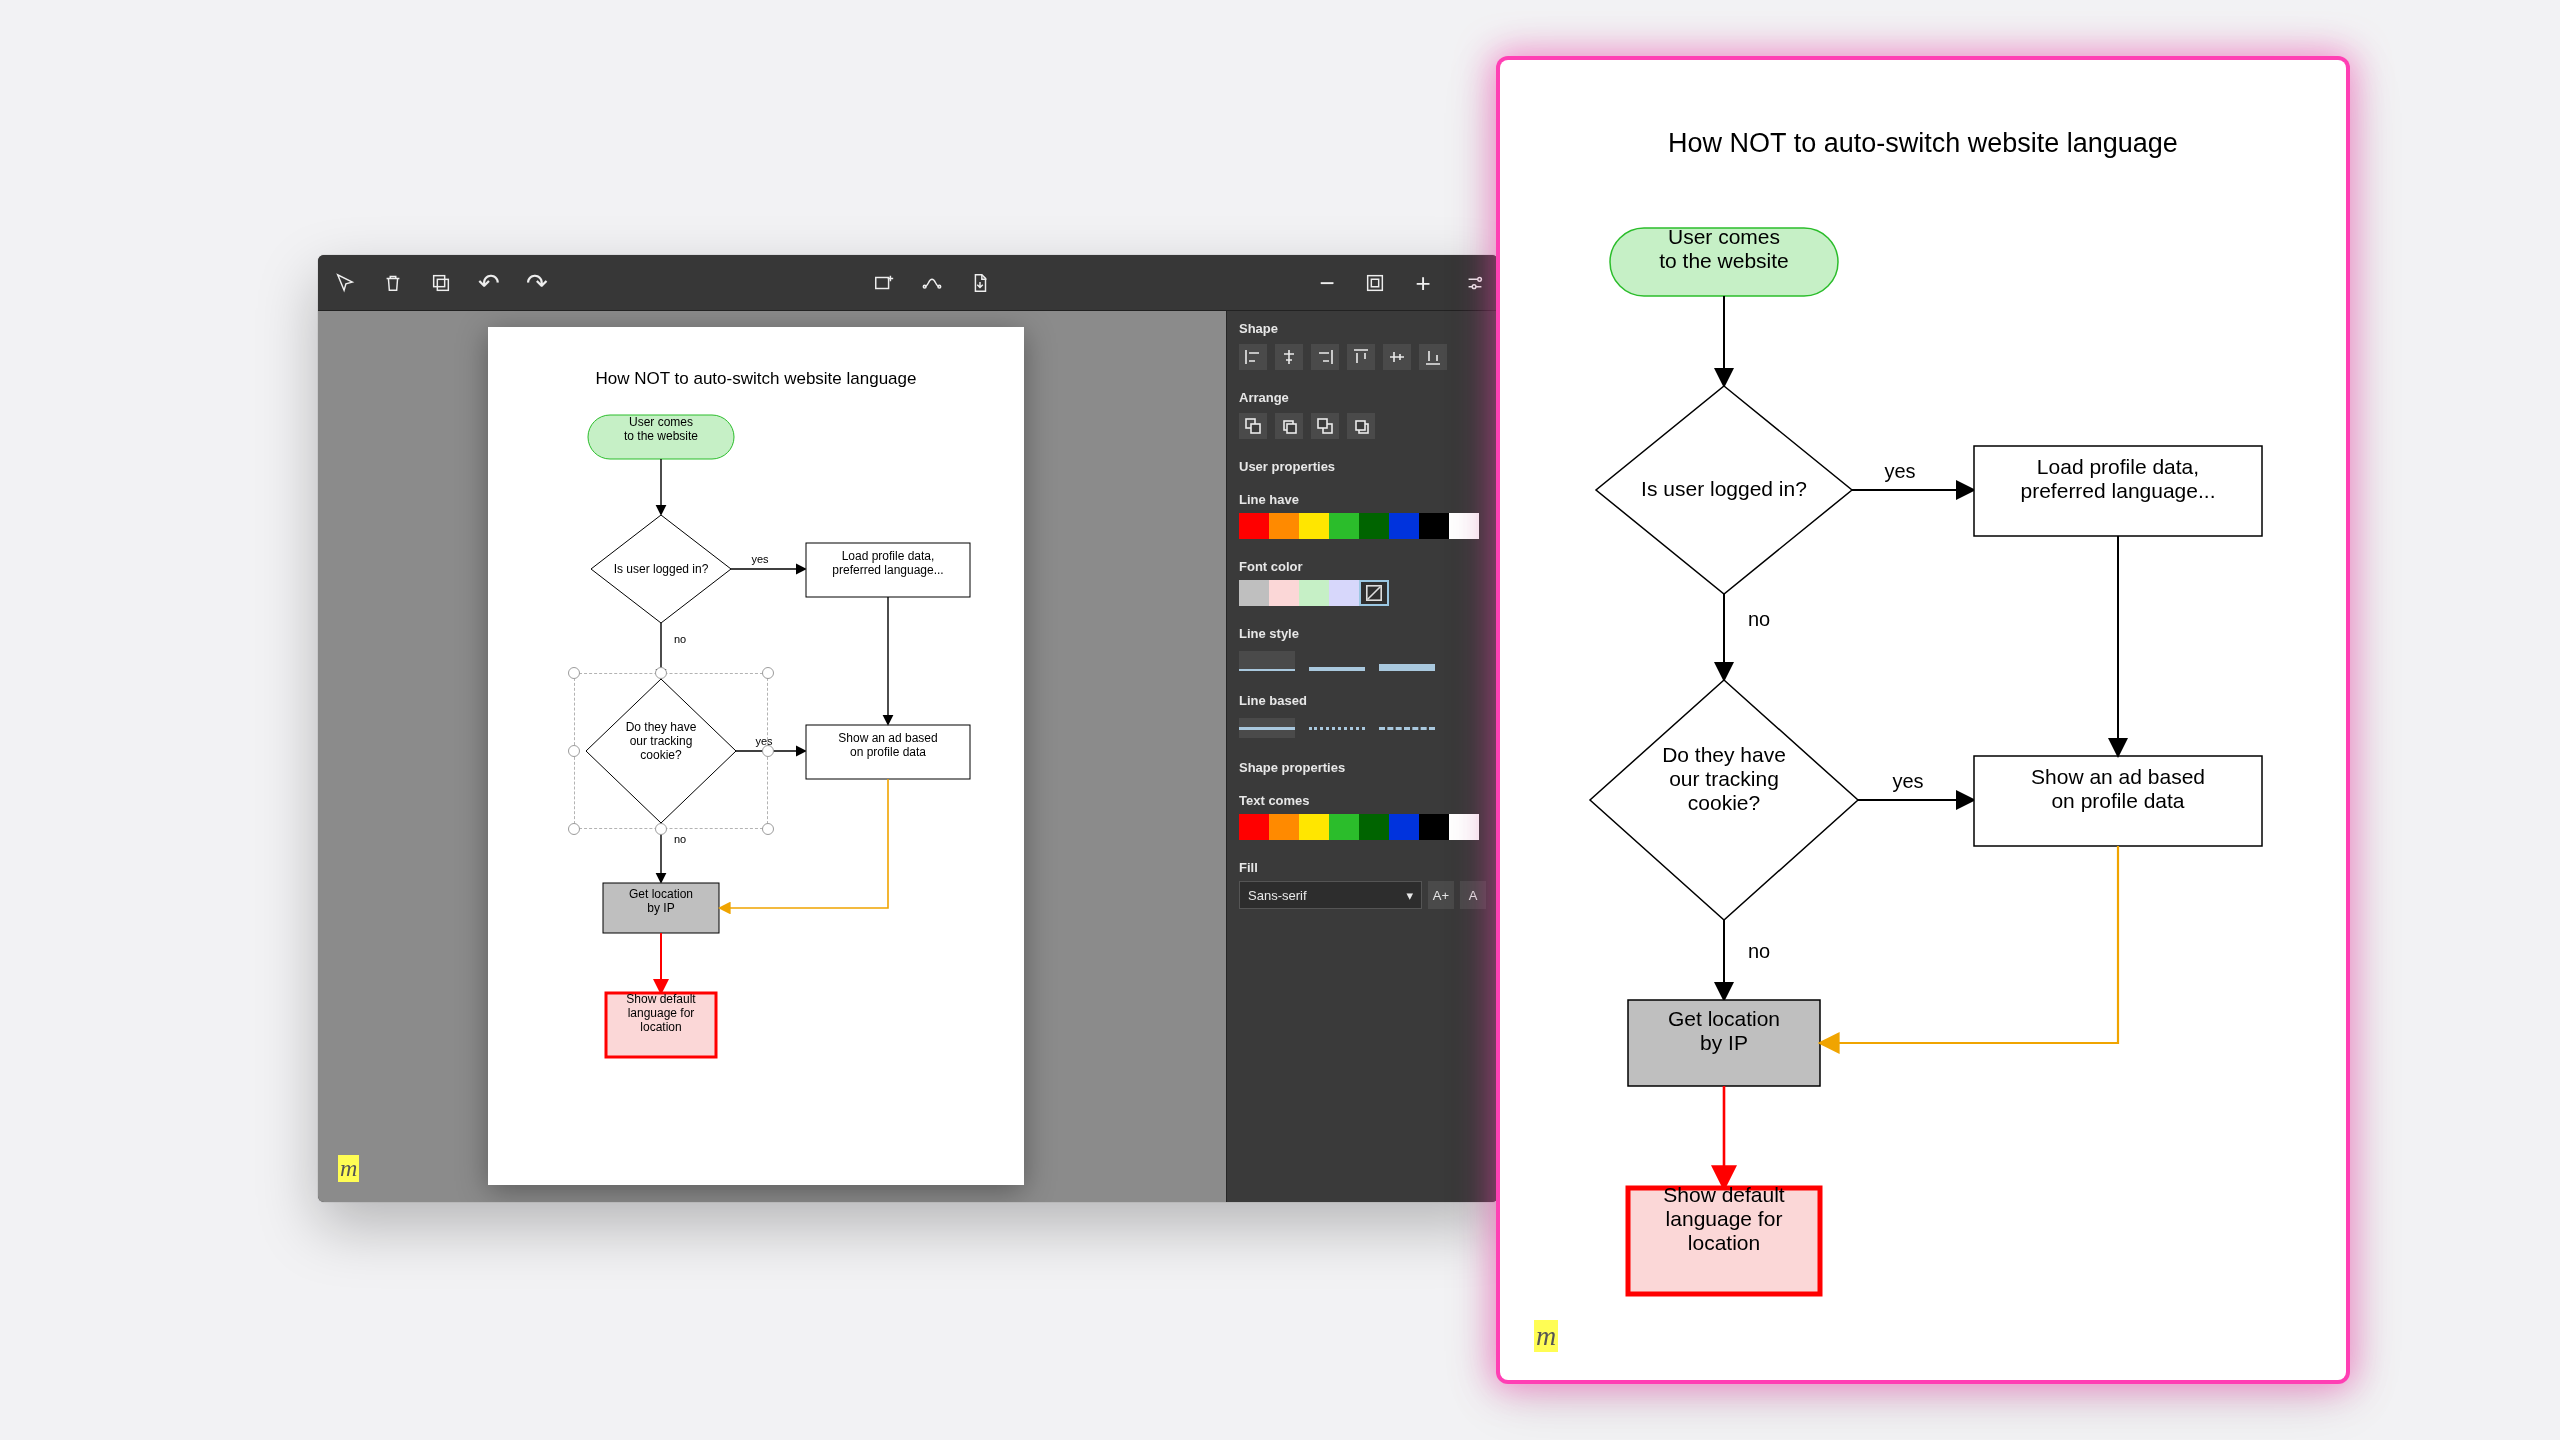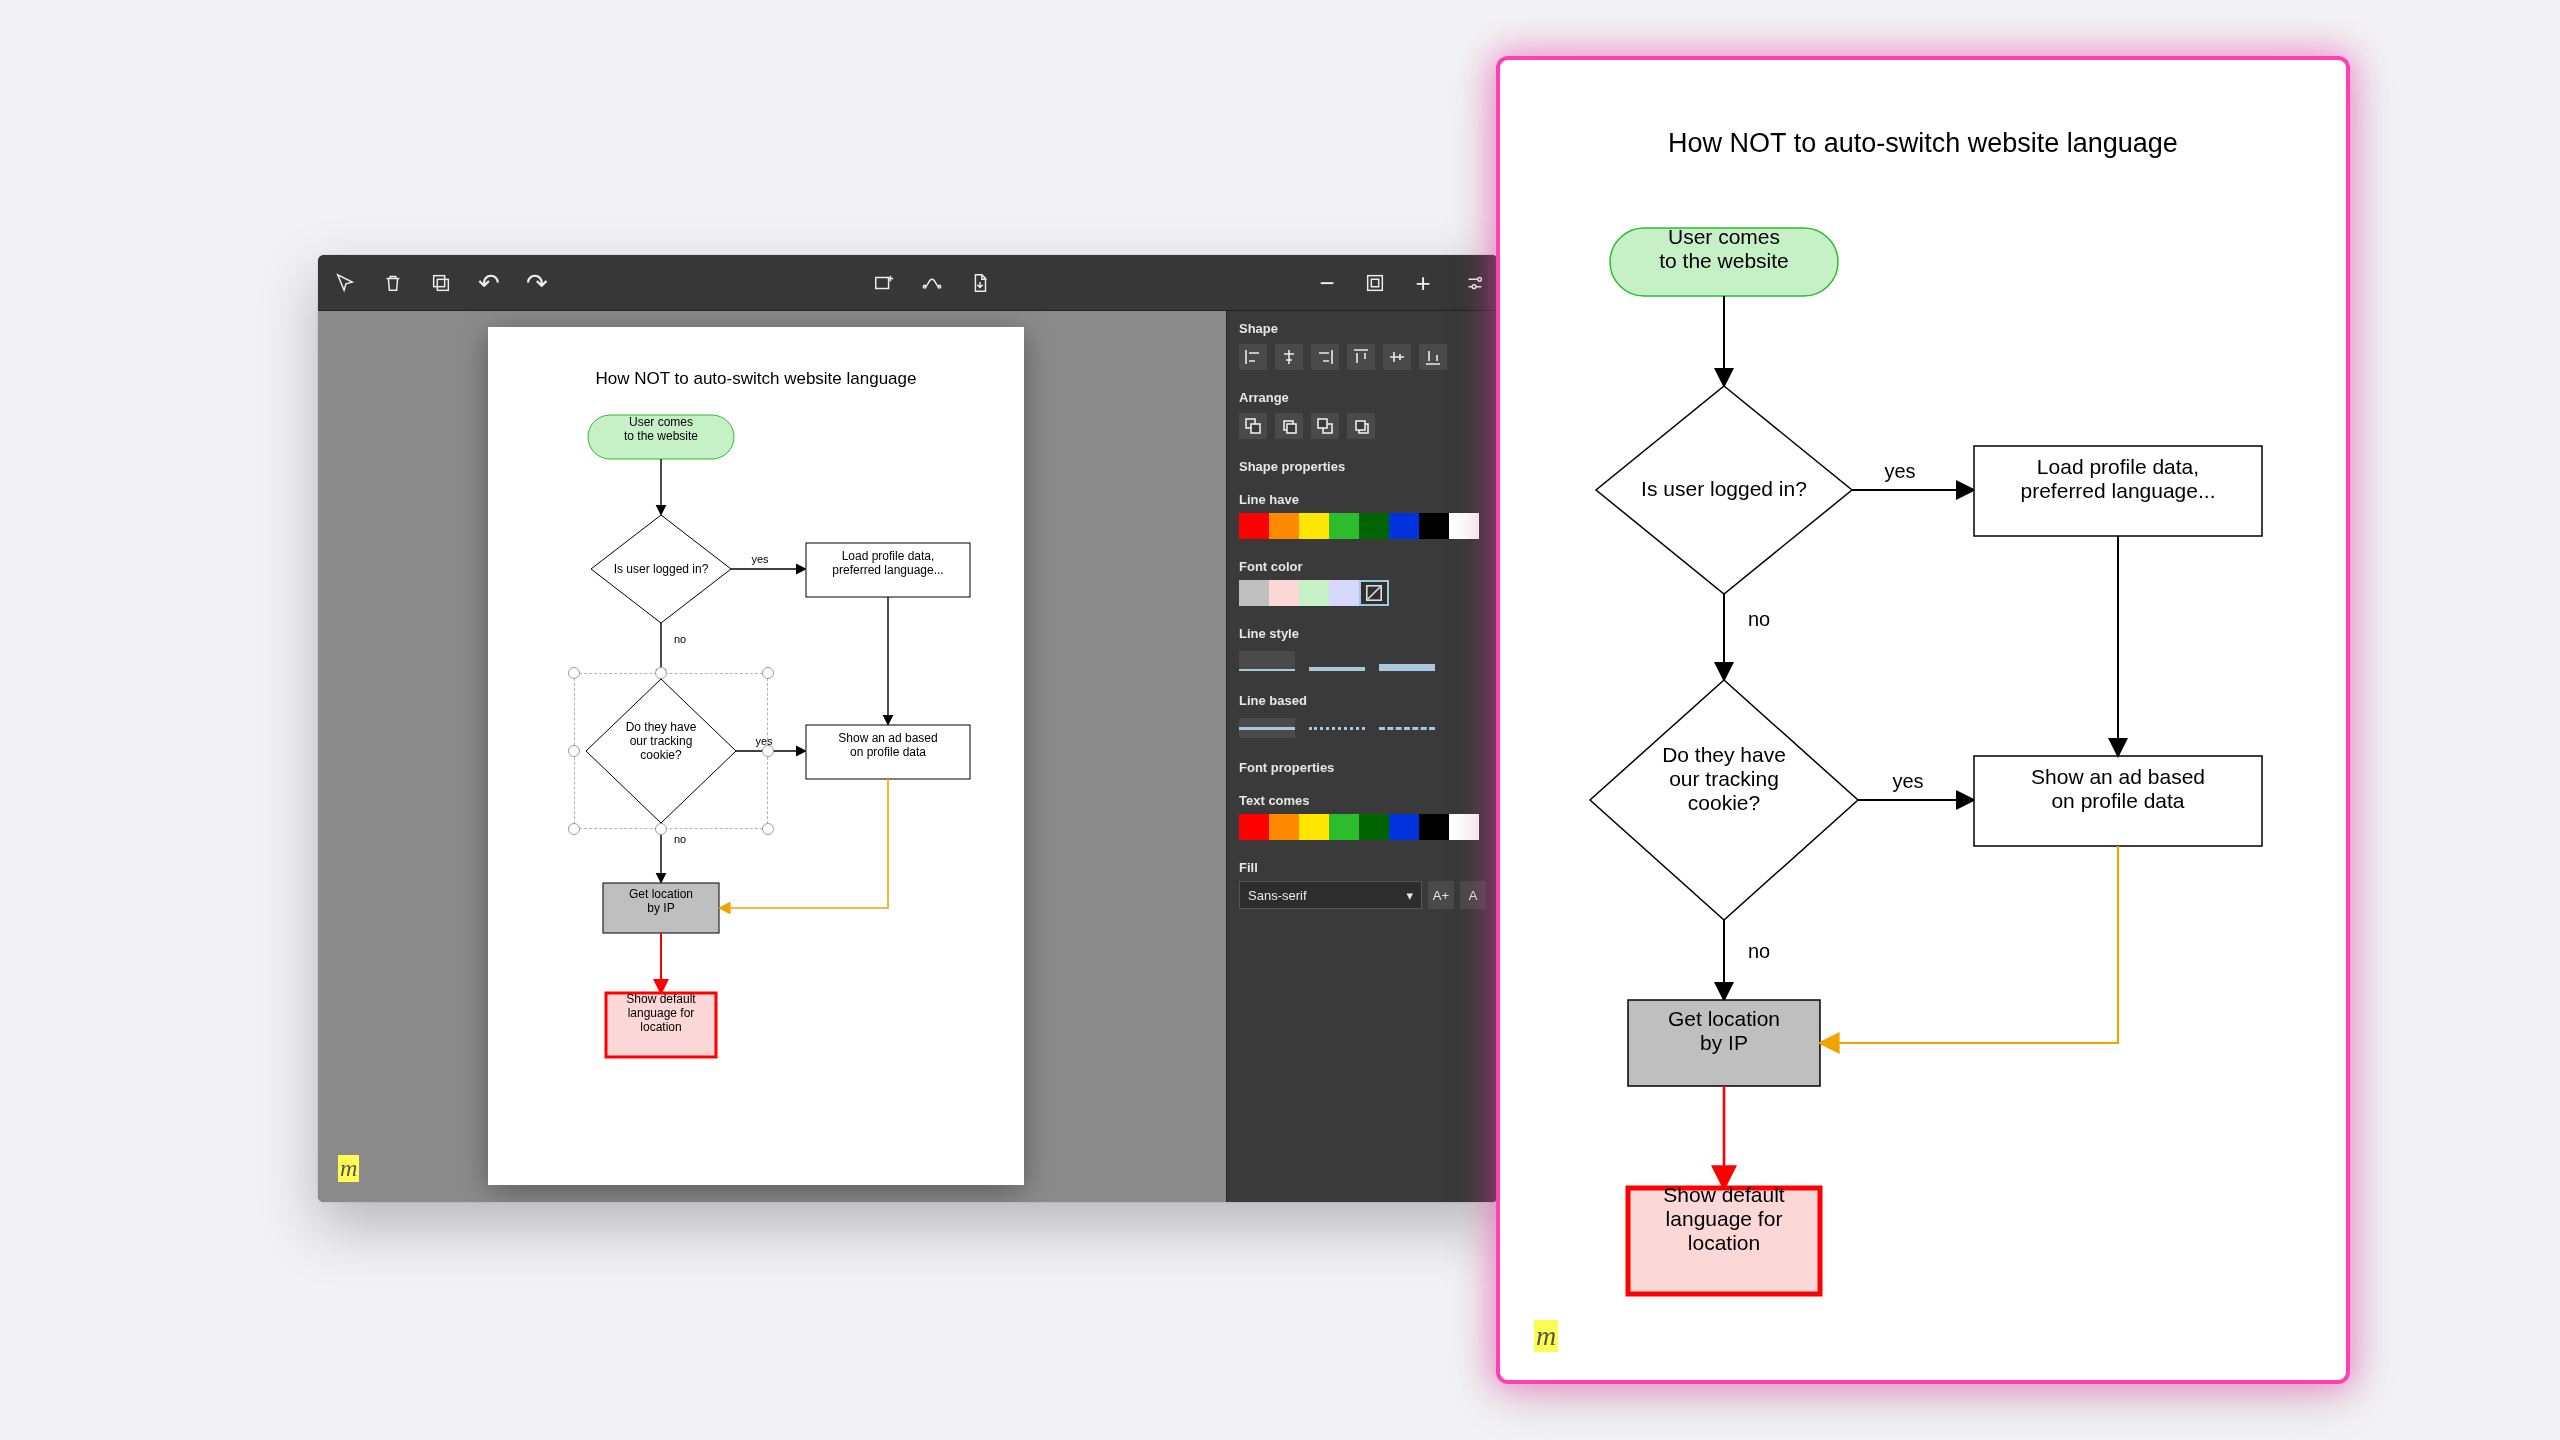--- a/index.html
+++ b/index.html
@@ -330,21 +330,21 @@
             </svg>
           </div>
         <div class="pbtn">
             <svg viewBox="0 0 20 20">
               <rect x="8" y="8" width="9" height="9"></rect>
               <rect x="5" y="5" width="9" height="9" fill="#3a3a3a"></rect>
             </svg>
           </div>
       </div>
 
-      <div class="panel-label">Shape properties</div>
+      <div class="panel-label">User properties</div>
       <h4>Line have</h4>
       <div class="swatches" id="linecolors">
           <div class="swatch" style="background: rgb(255, 0, 0);"></div>
           <div class="swatch" style="background: rgb(255, 138, 0);"></div>
           <div class="swatch" style="background: rgb(255, 230, 0);"></div>
           <div class="swatch" style="background: rgb(43, 189, 43);"></div>
           <div class="swatch" style="background: rgb(0, 100, 0);"></div>
           <div class="swatch" style="background: rgb(0, 51, 221);"></div>
           <div class="swatch" style="background: rgb(0, 0, 0);"></div>
           <div class="swatch" style="background: rgb(255, 255, 255);"></div>
@@ -377,21 +377,21 @@
             <div style="width:100%;border-top:3px solid #a9c8de"></div>
           </div>
         <div class="ls">
             <div style="width:100%;border-top:3px dotted #a9c8de"></div>
           </div>
         <div class="ls">
             <div style="width:100%;border-top:3px dashed #a9c8de"></div>
           </div>
       </div>
 
-      <div class="panel-label">Font properties</div>
+      <div class="panel-label">Shape properties</div>
       <h4>Text comes</h4>
       <div class="swatches" id="textcolors">
           <div class="swatch" style="background: rgb(255, 0, 0);"></div>
           <div class="swatch" style="background: rgb(255, 138, 0);"></div>
           <div class="swatch" style="background: rgb(255, 230, 0);"></div>
           <div class="swatch" style="background: rgb(43, 189, 43);"></div>
           <div class="swatch" style="background: rgb(0, 100, 0);"></div>
           <div class="swatch" style="background: rgb(0, 51, 221);"></div>
           <div class="swatch" style="background: rgb(0, 0, 0);"></div>
           <div class="swatch" style="background: rgb(255, 255, 255);"></div>

